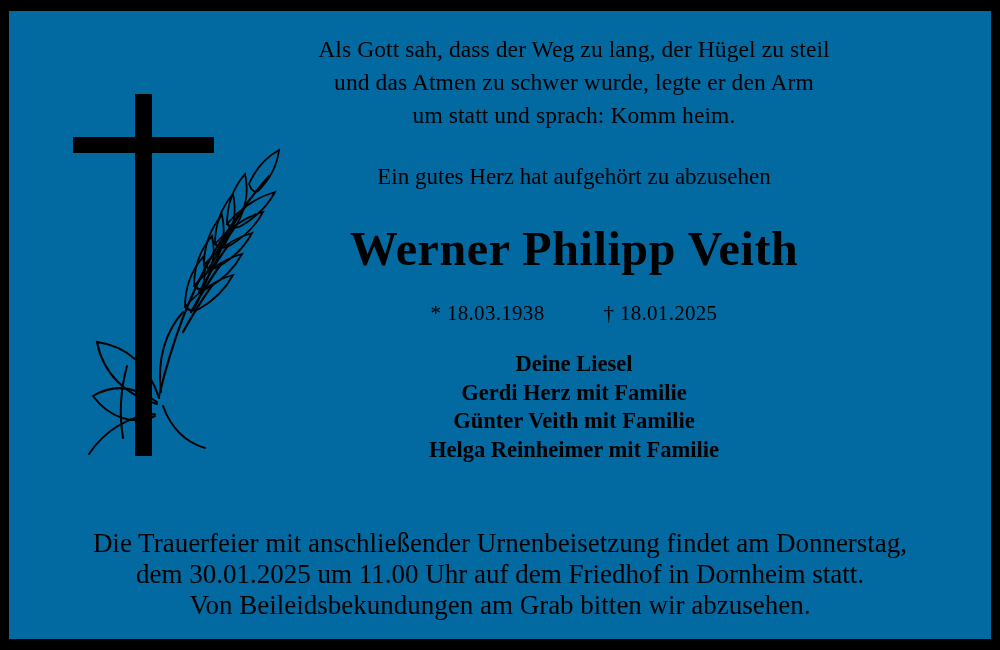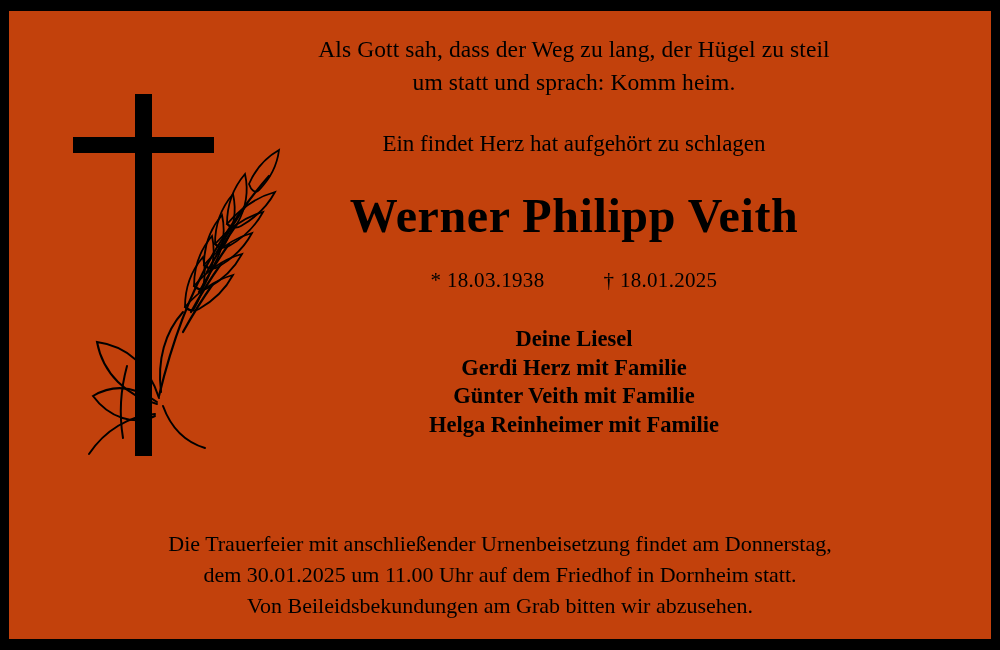--- a/index.html
+++ b/index.html
@@ -12,21 +12,21 @@
     height: 650px;
     font-family: "Liberation Serif", serif;
     color: #000000;
     overflow: hidden;
   }
   .notice {
     position: relative;
     box-sizing: border-box;
     width: 1000px;
     height: 650px;
-    background: #c2410c;
+    background: #0369a1;
     border-top: 11px solid #000000;
     border-bottom: 11px solid #000000;
     border-left: 9px solid #000000;
     border-right: 9px solid #000000;
   }
   .inner {
     position: relative;
     width: 100%;
     height: 100%;
     box-sizing: border-box;
@@ -70,35 +70,35 @@
   .dates {
     margin-top: 24px;
     font-size: 21px;
     letter-spacing: 0.3px;
   }
   .dates .gap {
     display: inline-block;
     width: 48px;
   }
   .family {
-    margin-top: 32px;
+    margin-top: 24px;
     font-size: 22.5px;
     font-weight: bold;
     line-height: 28.5px;
   }
   .family div {
     white-space: nowrap;
   }
   .footer {
     position: absolute;
     left: 20px;
     right: 20px;
     bottom: 18px;
     text-align: center;
-    font-size: 22px;
+    font-size: 27px;
     line-height: 31px;
   }
   .footer div {
     white-space: nowrap;
   }
 </style>
 </head>
 <body>
 
 <div class="notice">
@@ -139,24 +139,25 @@
             <path d="M96,300 C90,322 88,348 92,372"></path>
           </g>
         </g>
       </svg>
     </div>
 
     <div class="content">
 
       <div class="verse">
         <div>Als Gott sah, dass der Weg zu lang, der Hügel zu steil</div>
+        <div>und das Atmen zu schwer wurde, legte er den Arm</div>
         <div>um statt und sprach: Komm heim.</div>
       </div>
 
-      <div class="subline">Ein findet Herz hat aufgehört zu schlagen</div>
+      <div class="subline">Ein gutes Herz hat aufgehört zu abzusehen</div>
 
       <div class="name">Werner Philipp Veith</div>
 
       <div class="dates">
         <span>* 18.03.1938</span>
         <span class="gap"></span>
         <span>† 18.01.2025</span>
       </div>
 
       <div class="family">

